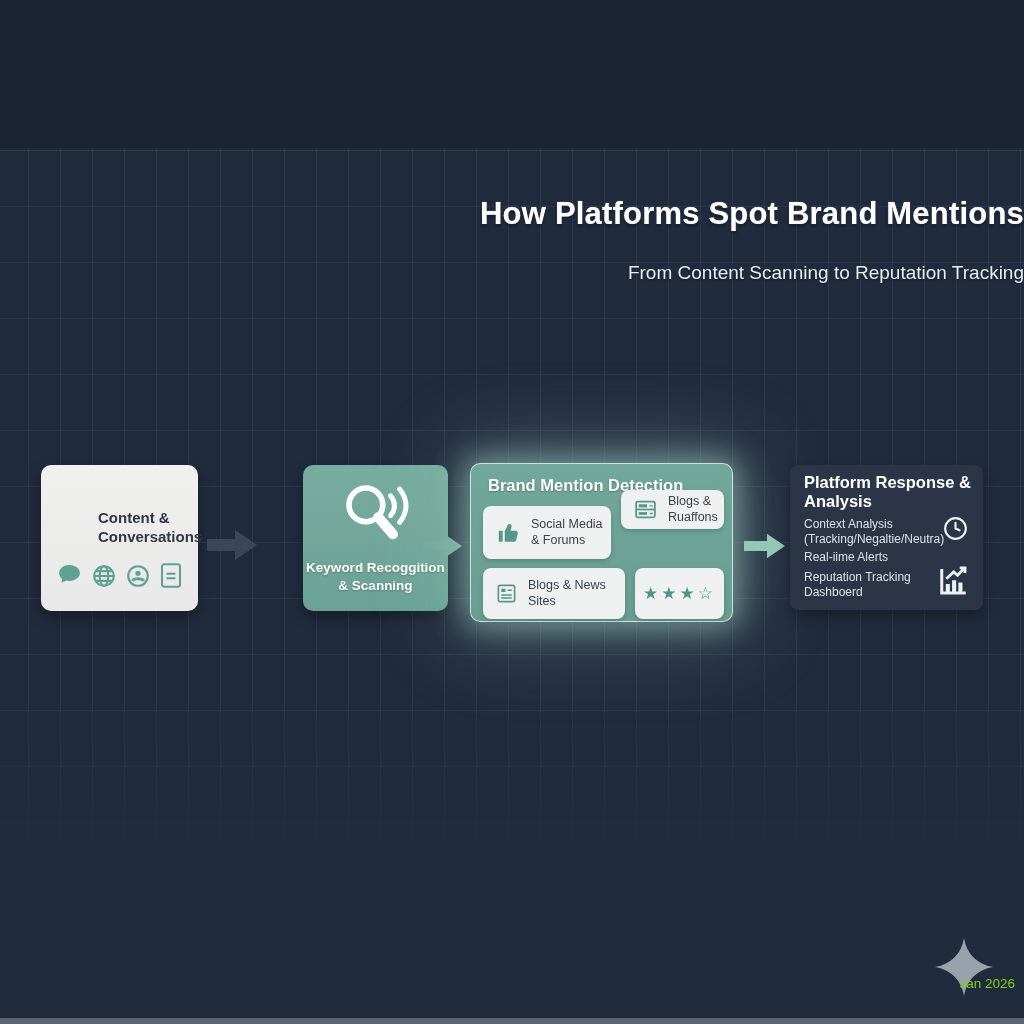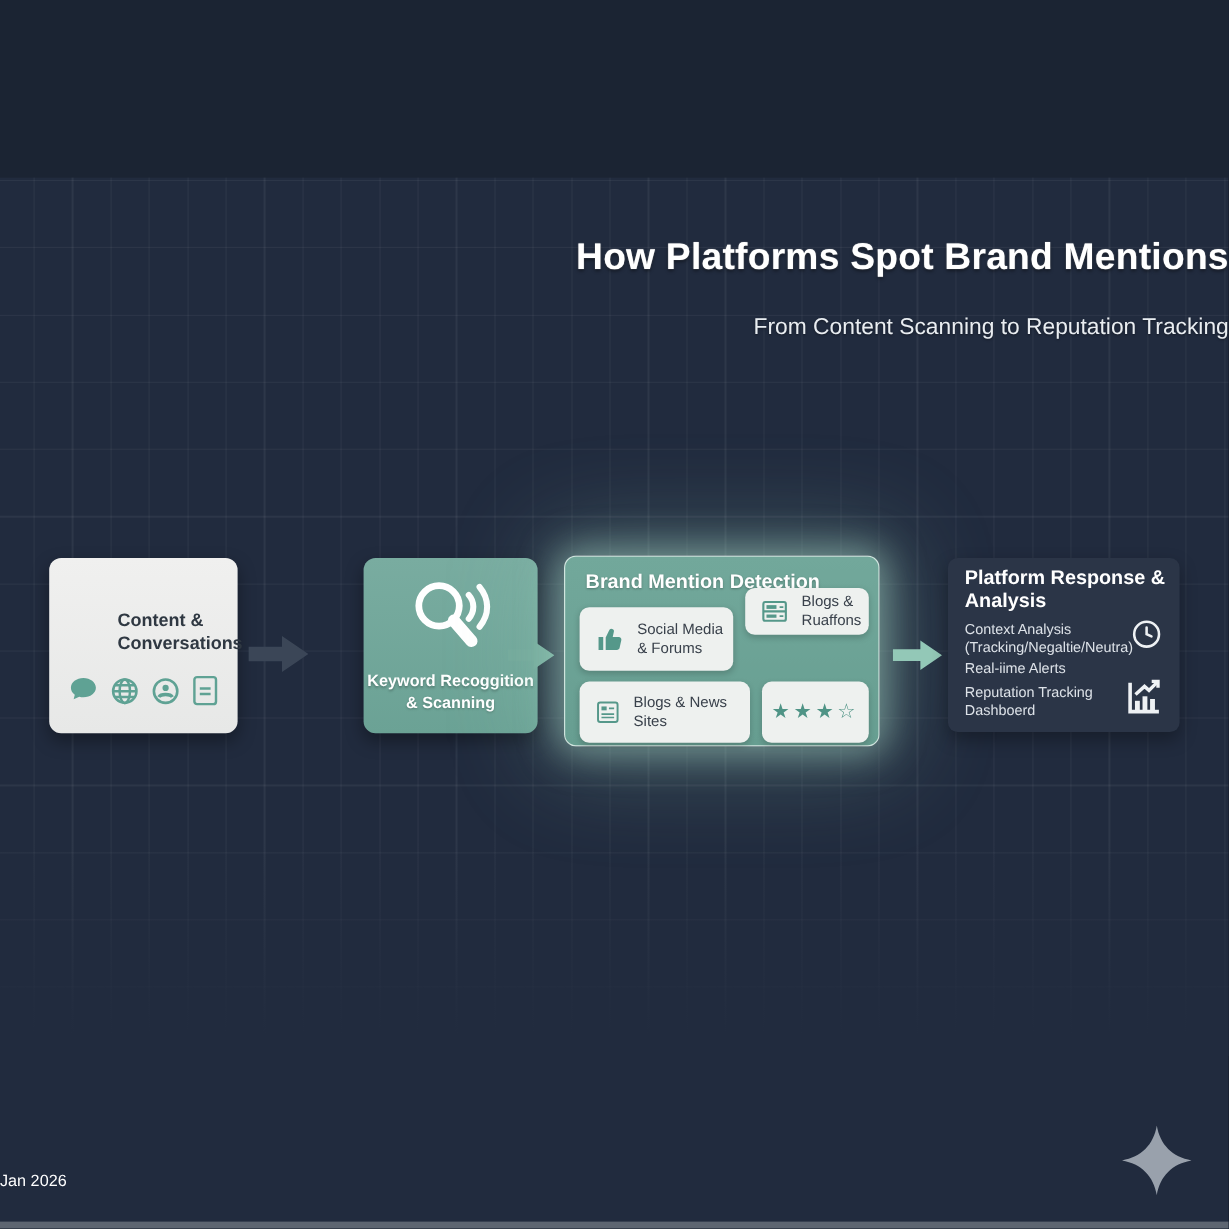--- a/index.html
+++ b/index.html
@@ -99,22 +99,22 @@
   #step4-title{position:absolute;left:14px;top:8px;font-size:16.5px;font-weight:700;
     color:#fff;line-height:1.15;}
   #step4-item1{position:absolute;left:14px;top:52px;font-size:12px;line-height:1.22;}
   #step4-item2{position:absolute;left:14px;top:85px;font-size:12px;}
   #step4-item3{position:absolute;left:14px;top:105px;font-size:12px;line-height:1.22;}
   #clock-wrap{position:absolute;right:14px;top:50px;color:#eef1f4;}
   #chart-wrap{position:absolute;right:12px;top:98px;color:#eef1f4;}
 
   
   #sparkle-wrap{position:absolute;left:935px;top:938px;color:#99a1ac;z-index:2;}
-  #date-label{position:absolute;left:0;top:976px;width:1015px;text-align:left;
-    font-size:13.5px;color:#ffffff;z-index:2;}
+  #date-label{position:absolute;left:0;top:976px;width:1015px;text-align:right;
+    font-size:13.5px;color:#84cc16;z-index:2;}
 </style>
 </head>
 <body>
 
 <div id="stage">
 
   <div id="top-band"></div>
   <div id="grid"></div>
   <div id="grid-fade"></div>
   <div id="bottom-strip"></div>

